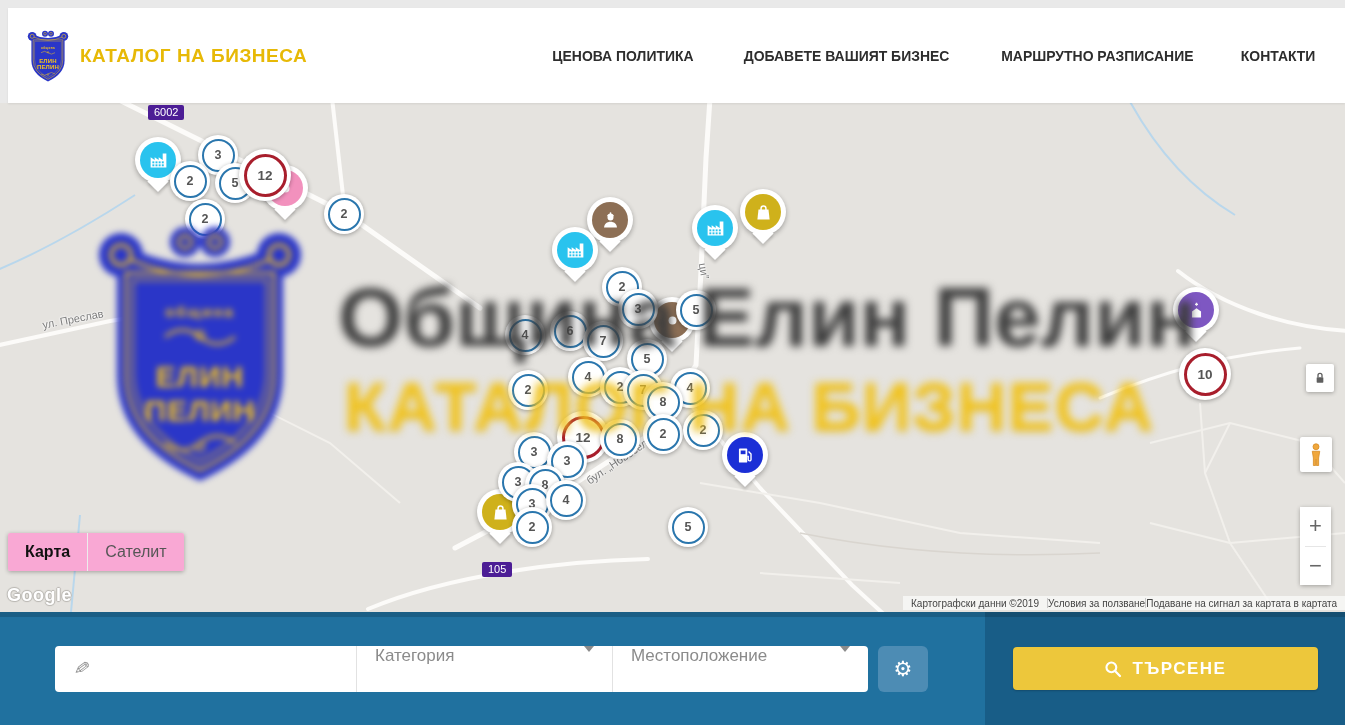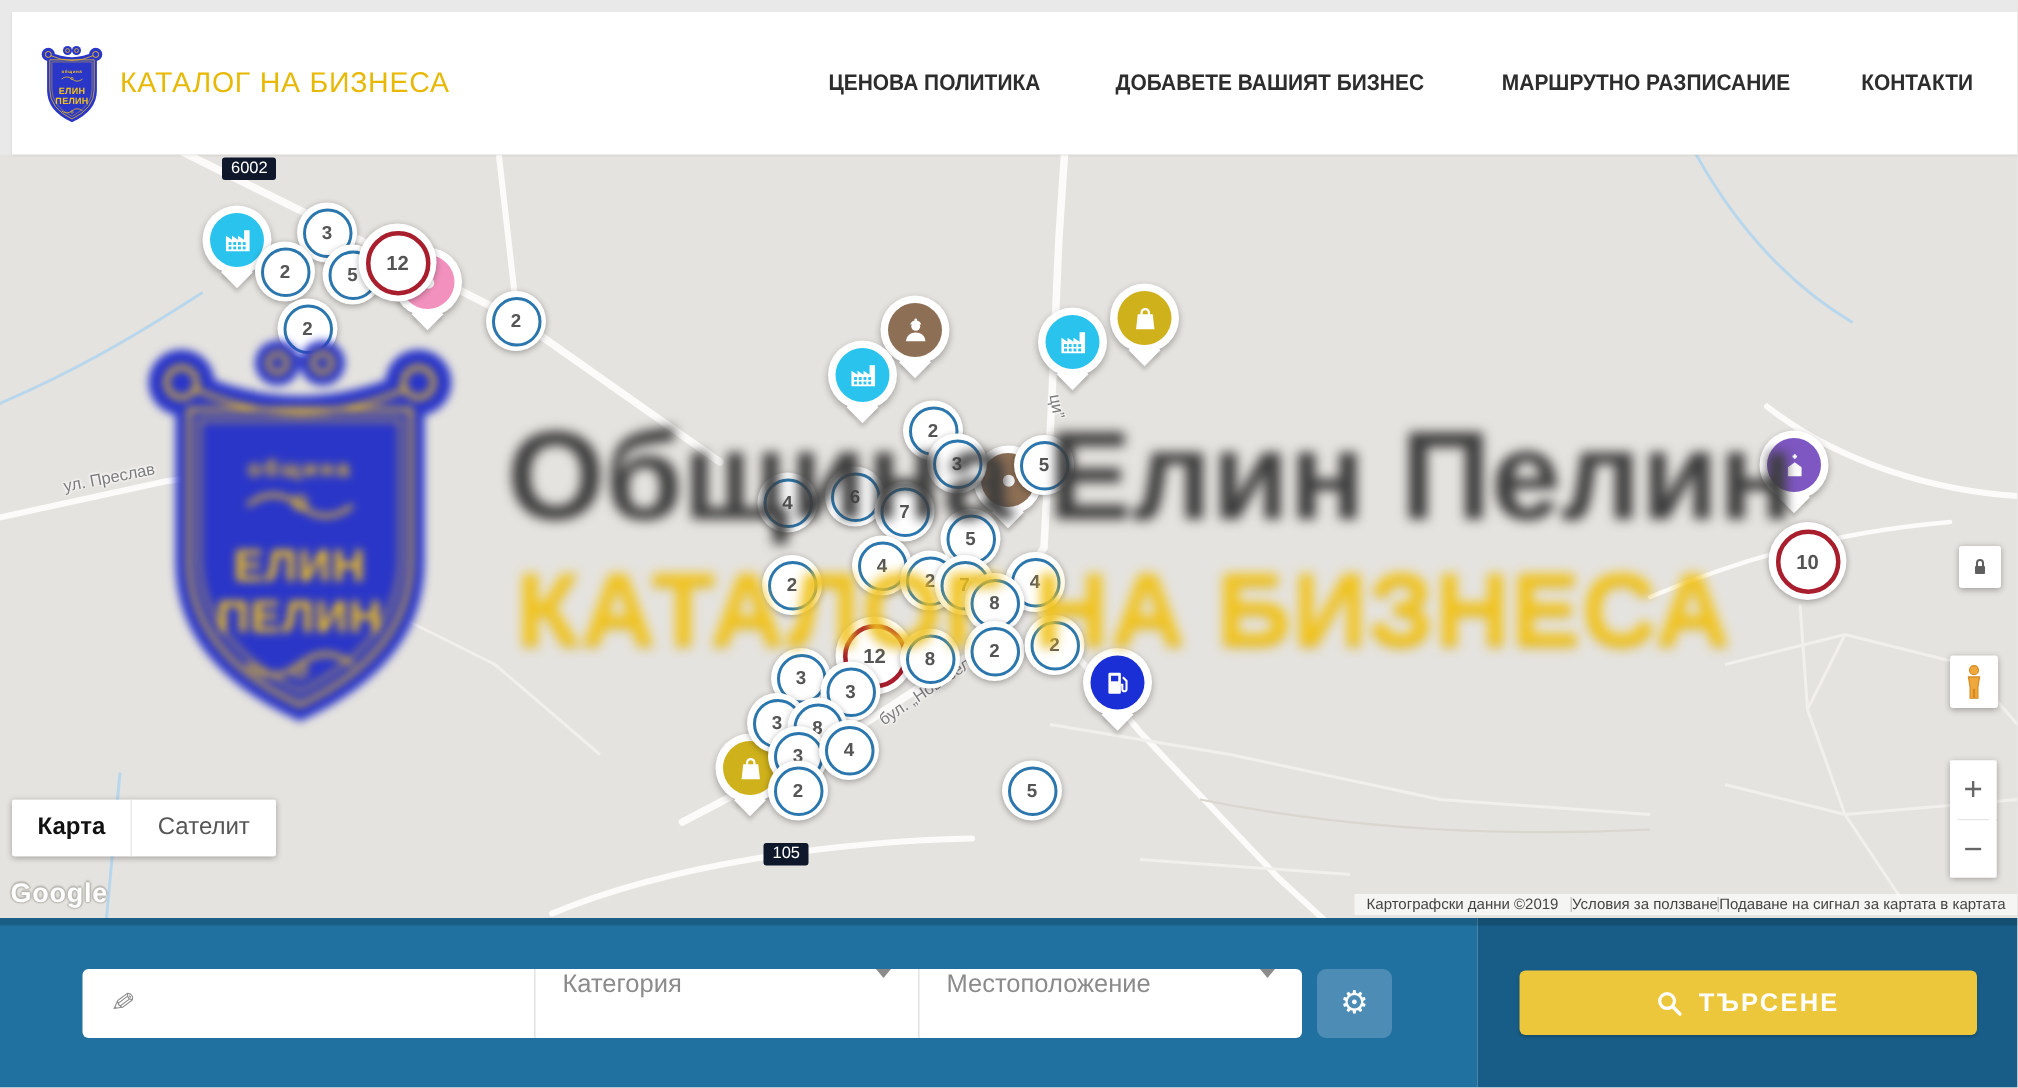--- a/index.html
+++ b/index.html
@@ -6,31 +6,31 @@
   body{width:1345px;height:725px;position:relative;overflow:hidden;background:#e9e9e9;
        font-family:"Liberation Sans",sans-serif;}
 
   
   .header{position:absolute;left:8px;top:8px;right:0;height:95px;background:#fff;
           display:flex;align-items:center;box-shadow:0 1px 2px rgba(0,0,0,.08);z-index:20}
   .logo-wrap{display:flex;align-items:center;margin-left:17px;gap:9px;cursor:pointer}
   .crest-small{width:46px;height:66px}
   .title-block{display:flex;flex-direction:column;line-height:1.15}
   .brand-title{font-size:21px;font-weight:700;color:#3c3c3c}
-  .brand-sub{font-size:19px;font-weight:400;color:#e7b906;letter-spacing:.5px}
+  .brand-sub{font-size:19px;font-weight:700;color:#e7b906;letter-spacing:.5px}
   .nav{margin-left:auto;display:flex;gap:37px;margin-right:27px}
   .nav a{font-size:15px;font-weight:700;color:#2d2d2d;text-decoration:none;white-space:nowrap;
          transform:scaleX(.93);transform-origin:center;letter-spacing:0}
 
   
   .map{position:absolute;left:0;top:103px;width:1345px;height:509px;background:#e5e3df;overflow:hidden}
   .roads{position:absolute;left:0;top:0;pointer-events:none;z-index:0}
   .lbl{position:absolute;font-size:11px;color:#7b7b7b;white-space:nowrap;z-index:1;
        text-shadow:0 0 2px #fff,0 0 2px #fff,0 0 3px #fff}
-  .shield{position:absolute;background:#0f172a;color:#fff;font-size:11px;line-height:15px;
+  .shield{position:absolute;background:#4c1d95;color:#fff;font-size:11px;line-height:15px;
           padding:0 6px;border-radius:2px;z-index:1}
 
   
   .pin{position:absolute;width:46px;height:46px;transform:translate(-50%,-50%);background:#fff;
        border-radius:50%;box-shadow:0 2px 5px rgba(0,0,0,.3);display:flex;align-items:center;
        justify-content:center;z-index:2;cursor:pointer}
   .pin-tail{position:absolute;bottom:-6px;left:50%;width:15px;height:15px;background:#fff;
             transform:translateX(-50%) rotate(45deg);box-shadow:2px 2px 3px rgba(0,0,0,.18)}
   .pin-circle{position:relative;width:36px;height:36px;border-radius:50%;display:flex;
               align-items:center;justify-content:center}
@@ -49,21 +49,21 @@
   .wm-crest{position:absolute;left:85px;top:112px;width:230px;height:277px;filter:blur(3px);z-index:4;pointer-events:none}
   .wm-title{position:absolute;left:338px;top:166px;width:880px;font-size:84px;font-weight:700;
             color:#3d3d3d;filter:blur(4px);white-space:nowrap;z-index:4;pointer-events:none}
   .wm-sub{position:absolute;left:344px;top:264px;font-size:69px;font-weight:700;letter-spacing:1px;
           color:#f1c31d;filter:blur(4px);white-space:nowrap;z-index:4;pointer-events:none;
           text-shadow:0 1px 0 #c79a00}
 
   
   .maptype{position:absolute;left:8px;top:430px;display:flex;z-index:6;
            box-shadow:0 1px 4px rgba(0,0,0,.3);border-radius:2px;overflow:hidden}
-  .maptype button{height:38px;padding:0 17px;background:#ffffff;border:0;font-size:16px;cursor:pointer;
+  .maptype button{height:38px;padding:0 17px;background:#f9a8d4;border:0;font-size:16px;cursor:pointer;
                   font-family:"Liberation Sans",sans-serif}
   .btn-map{font-weight:700;color:#111}
   .btn-sat{color:#565656;border-left:1px solid #ececec !important}
   .google{position:absolute;left:7px;top:482px;z-index:6;font-size:18px;font-weight:700;color:#fff;
           letter-spacing:.5px;cursor:pointer;
           text-shadow:-1px 0 1px #b9b7b2,1px 0 1px #b9b7b2,0 -1px 1px #b9b7b2,0 1px 1px #b9b7b2}
   .attrib{position:absolute;right:0;bottom:2px;z-index:6;display:flex;align-items:center;gap:0;
           background:rgba(250,250,249,.78);font-size:10px;color:#444;height:14px}
   .attrib span{padding:0 8px}
   .attrib .sep{width:1px;height:10px;background:#c7c7c7;padding:0}
@@ -175,21 +175,21 @@
     </g>
     <g stroke="#b9d7ec" fill="none" stroke-width="2">
       <path d="M-5 168 C50 145 95 118 135 92"></path>
       <path d="M80 412 L71 509"></path>
       <path d="M1128 -5 C1155 45 1190 85 1235 112"></path>
     </g>
     <path d="M800 430 C900 450 1000 455 1100 450" stroke="#d9d5cf" fill="none" stroke-width="1.5"></path>
   </svg>
 
   <span class="shield" style="left:148px;top:2px">6002</span>
-  <span class="shield" style="left:509px;top:459px">105</span>
+  <span class="shield" style="left:482px;top:459px">105</span>
   <span class="lbl" style="left:42px;top:210px;transform:rotate(-11deg)">ул. Преслав</span>
   <span class="lbl" style="left:580px;top:348px;transform:rotate(-34deg)">бул. „Новоселци”</span>
   <span class="lbl" style="left:696px;top:162px;transform:rotate(80deg)">ци”</span>
 
   <div id="markers-layer">
       <div class="pin" style="left: 158px; top: 57px;">
         <div class="pin-tail"></div>
         <div class="pin-circle" style="background:#29c3ee">
           <svg viewBox="0 0 24 24">
             <path fill="#fff" d="M3 20V8.2l4.6 3.1V8.2l4.6 3.1V8.2l4.6 3.1V4H21v16z"></path>

